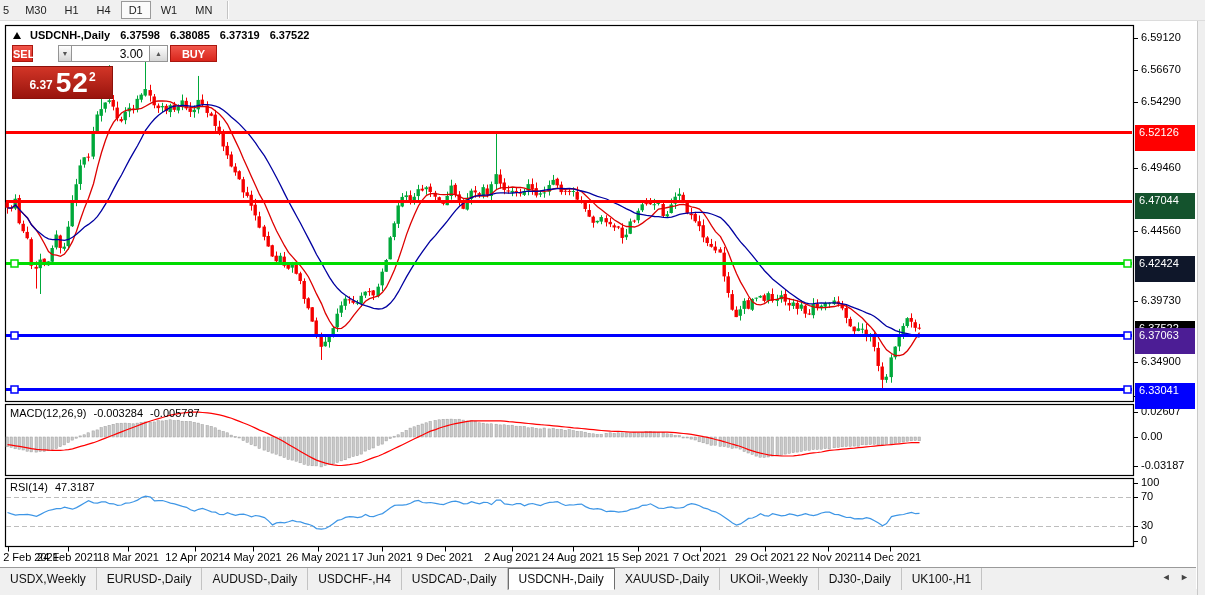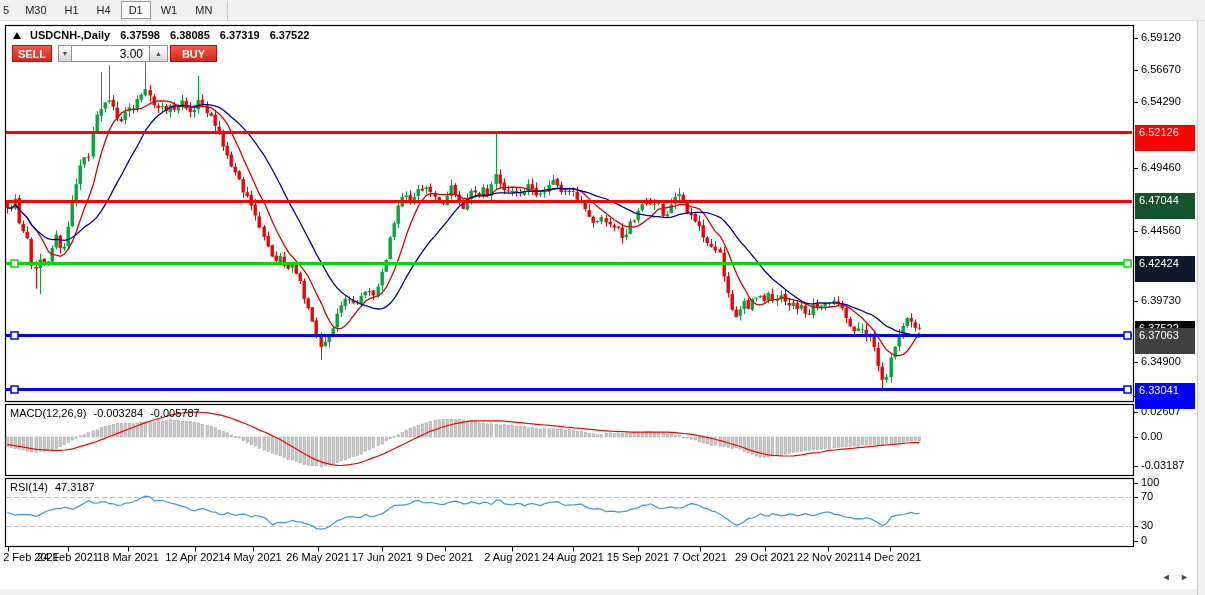--- a/index.html
+++ b/index.html
@@ -25,21 +25,21 @@
   
   .axis-label{position:absolute;left:1141px;z-index:2;font-size:11px;color:#000;white-space:nowrap;}
   .chip{position:absolute;left:1135px;z-index:3;height:26px;line-height:14px;padding:0 4px;
         min-width:52px;font-size:11px;color:#fff;white-space:nowrap;}
   .date-label{position:absolute;top:551px;width:90px;text-align:center;font-size:11px;color:#000;z-index:2;}
   
   .trade-panel{position:absolute;left:12px;top:45px;width:209px;height:54px;z-index:4;}
   .btn-sell,.btn-buy{position:absolute;top:0;height:17px;line-height:16px;text-align:center;
         color:#fff;font-size:11px;font-weight:700;background:linear-gradient(#f0564b,#d9261c);
         border:1px solid #a9170f;box-sizing:border-box;cursor:pointer;}
-  .btn-sell{left:0;width:40px;}
+  .btn-sell{left:0;width:21px;}
   .btn-buy{left:158px;width:47px;}
   .spin{position:absolute;top:0;width:14px;height:17px;box-sizing:border-box;border:1px solid #949494;
         background:linear-gradient(#ffffff,#d6d6d6);font-size:7px;color:#555;text-align:center;
         line-height:15px;cursor:pointer;}
   .spin.down{left:46px;}
   .spin.up{left:137px;width:19px;}
   .vol{position:absolute;left:59px;top:0;width:79px;height:17px;box-sizing:border-box;
        border:1px solid #949494;font-size:12px;text-align:right;padding-right:6px;
        font-family:"Liberation Sans",sans-serif;}
   .pricebox{position:absolute;top:21px;height:33px;box-sizing:border-box;color:#fff;
@@ -835,20 +835,25 @@
     <span style="margin-left:4px">47.3187</span>
   </div>
 
   <div class="trade-panel">
     <div class="btn-sell">SELL</div>
     <div class="spin down">▼</div>
     <input class="vol" value="3.00" style="">
     <div class="spin up">▲</div>
     <div class="btn-buy">BUY</div>
 
+    <div class="pricebox box-sell">
+      <span class="pfx">6.37</span>
+      <span class="big">52</span>
+      <span class="sup">2</span>
+    </div>
   </div>
 
   <div id="labels">
       <div class="axis-label" style="top: 31px;">6.59120</div>
       <div class="axis-label" style="top: 63px;">6.56670</div>
       <div class="axis-label" style="top: 95px;">6.54290</div>
       <div class="axis-label" style="top: 161px;">6.49460</div>
       <div class="axis-label" style="top: 224px;">6.44560</div>
       <div class="axis-label" style="top: 294px;">6.39730</div>
       <div class="axis-label" style="top: 355px;">6.34900</div>
@@ -857,39 +862,51 @@
       <div class="axis-label" style="top: 430px;">0.00</div>
       <div class="axis-label" style="top: 459px;">-0.03187</div>
       <div class="axis-label" style="top: 476px;">100</div>
       <div class="axis-label" style="top: 490px;">70</div>
       <div class="axis-label" style="top: 519px;">30</div>
       <div class="axis-label" style="top: 534px;">0</div>
       <div class="chip" style="top: 125px; background: rgb(255, 0, 0);">6.52126</div>
       <div class="chip" style="top: 193px; background: #14532d;">6.47044</div>
       <div class="chip" style="top: 256px; background: #0f172a;">6.42424</div>
       <div class="chip" style="top: 321px; background: rgb(0, 0, 0);">6.37522</div>
-      <div class="chip" style="top: 328px; background: #404040;">6.37063</div>
+      <div class="chip" style="top: 328px; background: #4c1d95;">6.37063</div>
       <div class="chip" style="top: 383px; background: rgb(0, 0, 255);">6.33041</div>
       <div class="date-label" style="left: -14px;">2 Feb 2021</div>
       <div class="date-label" style="left: 23px;">24 Feb 2021</div>
       <div class="date-label" style="left: 83px;">18 Mar 2021</div>
       <div class="date-label" style="left: 150px;">12 Apr 2021</div>
       <div class="date-label" style="left: 208px;">4 May 2021</div>
       <div class="date-label" style="left: 273px;">26 May 2021</div>
       <div class="date-label" style="left: 337px;">17 Jun 2021</div>
       <div class="date-label" style="left: 400px;">9 Dec 2021</div>
       <div class="date-label" style="left: 467px;">2 Aug 2021</div>
       <div class="date-label" style="left: 528px;">24 Aug 2021</div>
       <div class="date-label" style="left: 593px;">15 Sep 2021</div>
       <div class="date-label" style="left: 655px;">7 Oct 2021</div>
       <div class="date-label" style="left: 720px;">29 Oct 2021</div>
       <div class="date-label" style="left: 783px;">22 Nov 2021</div>
       <div class="date-label" style="left: 845px;">14 Dec 2021</div>
     </div>
 
+  <div class="tabbar" id="tabbar">
+      <div class="tab">USDX,Weekly</div>
+      <div class="tab">EURUSD-,Daily</div>
+      <div class="tab">AUDUSD-,Daily</div>
+      <div class="tab">USDCHF-,H4</div>
+      <div class="tab">USDCAD-,Daily</div>
+      <div class="tab active">USDCNH-,Daily</div>
+      <div class="tab">XAUUSD-,Daily</div>
+      <div class="tab">UKOil-,Weekly</div>
+      <div class="tab">DJ30-,Daily</div>
+      <div class="tab">UK100-,H1</div>
+    </div>
   <div class="tab-arrows">
     <span>◄</span>
     <span>►</span>
   </div>
 
   <div class="right-strip"></div>
   <div class="bottom-strip"></div>
 </div>
 
 </body></html>

